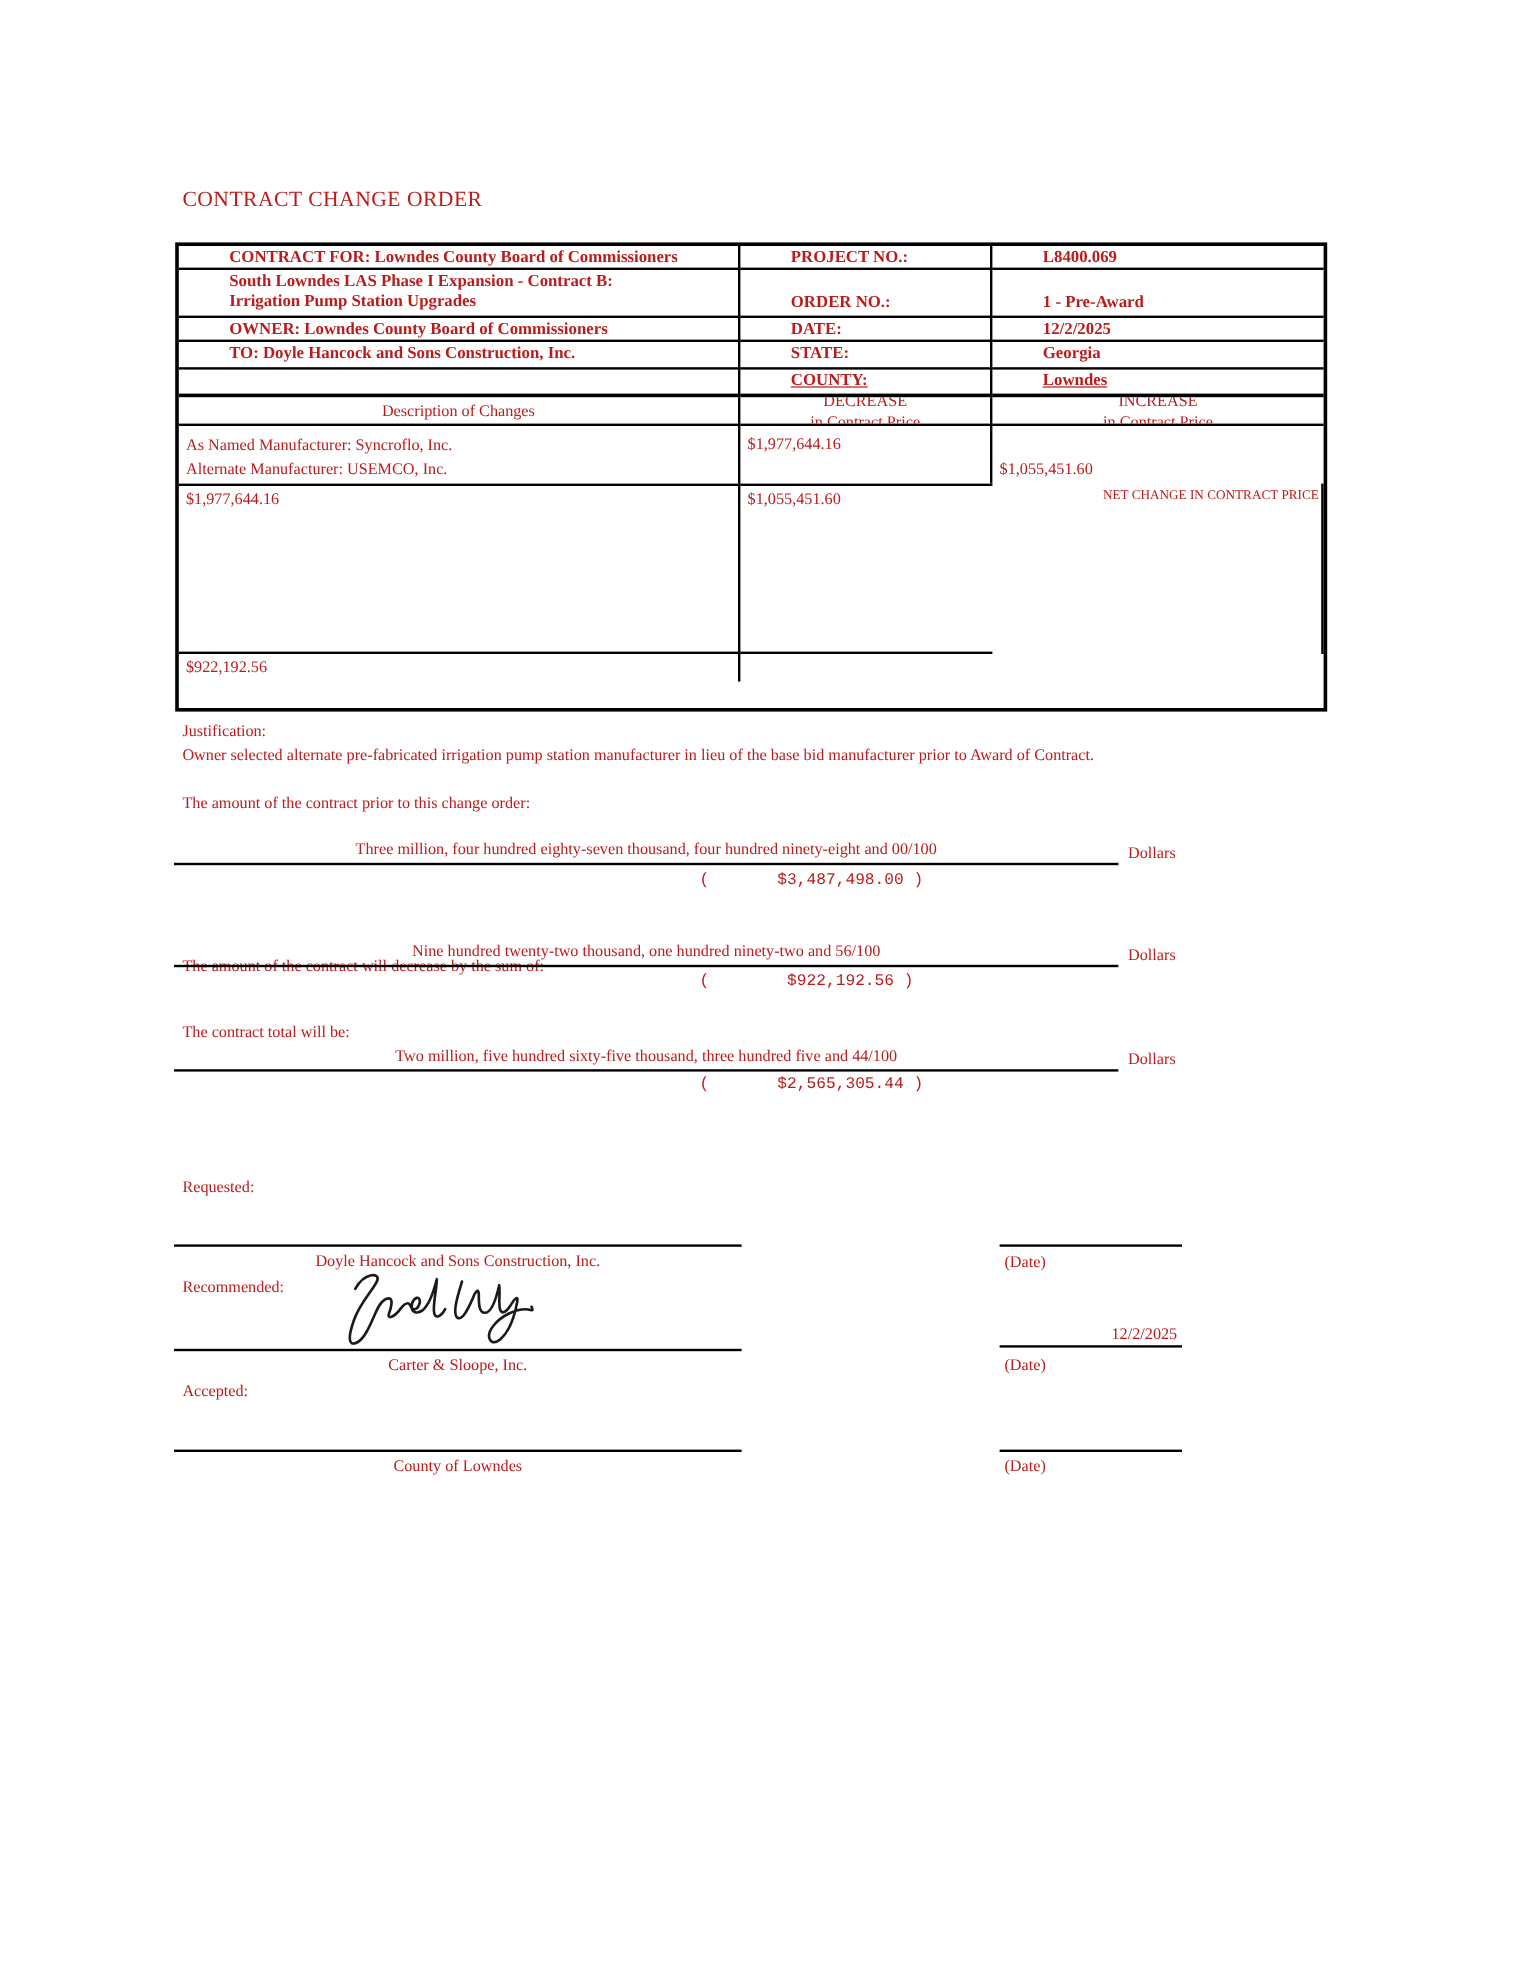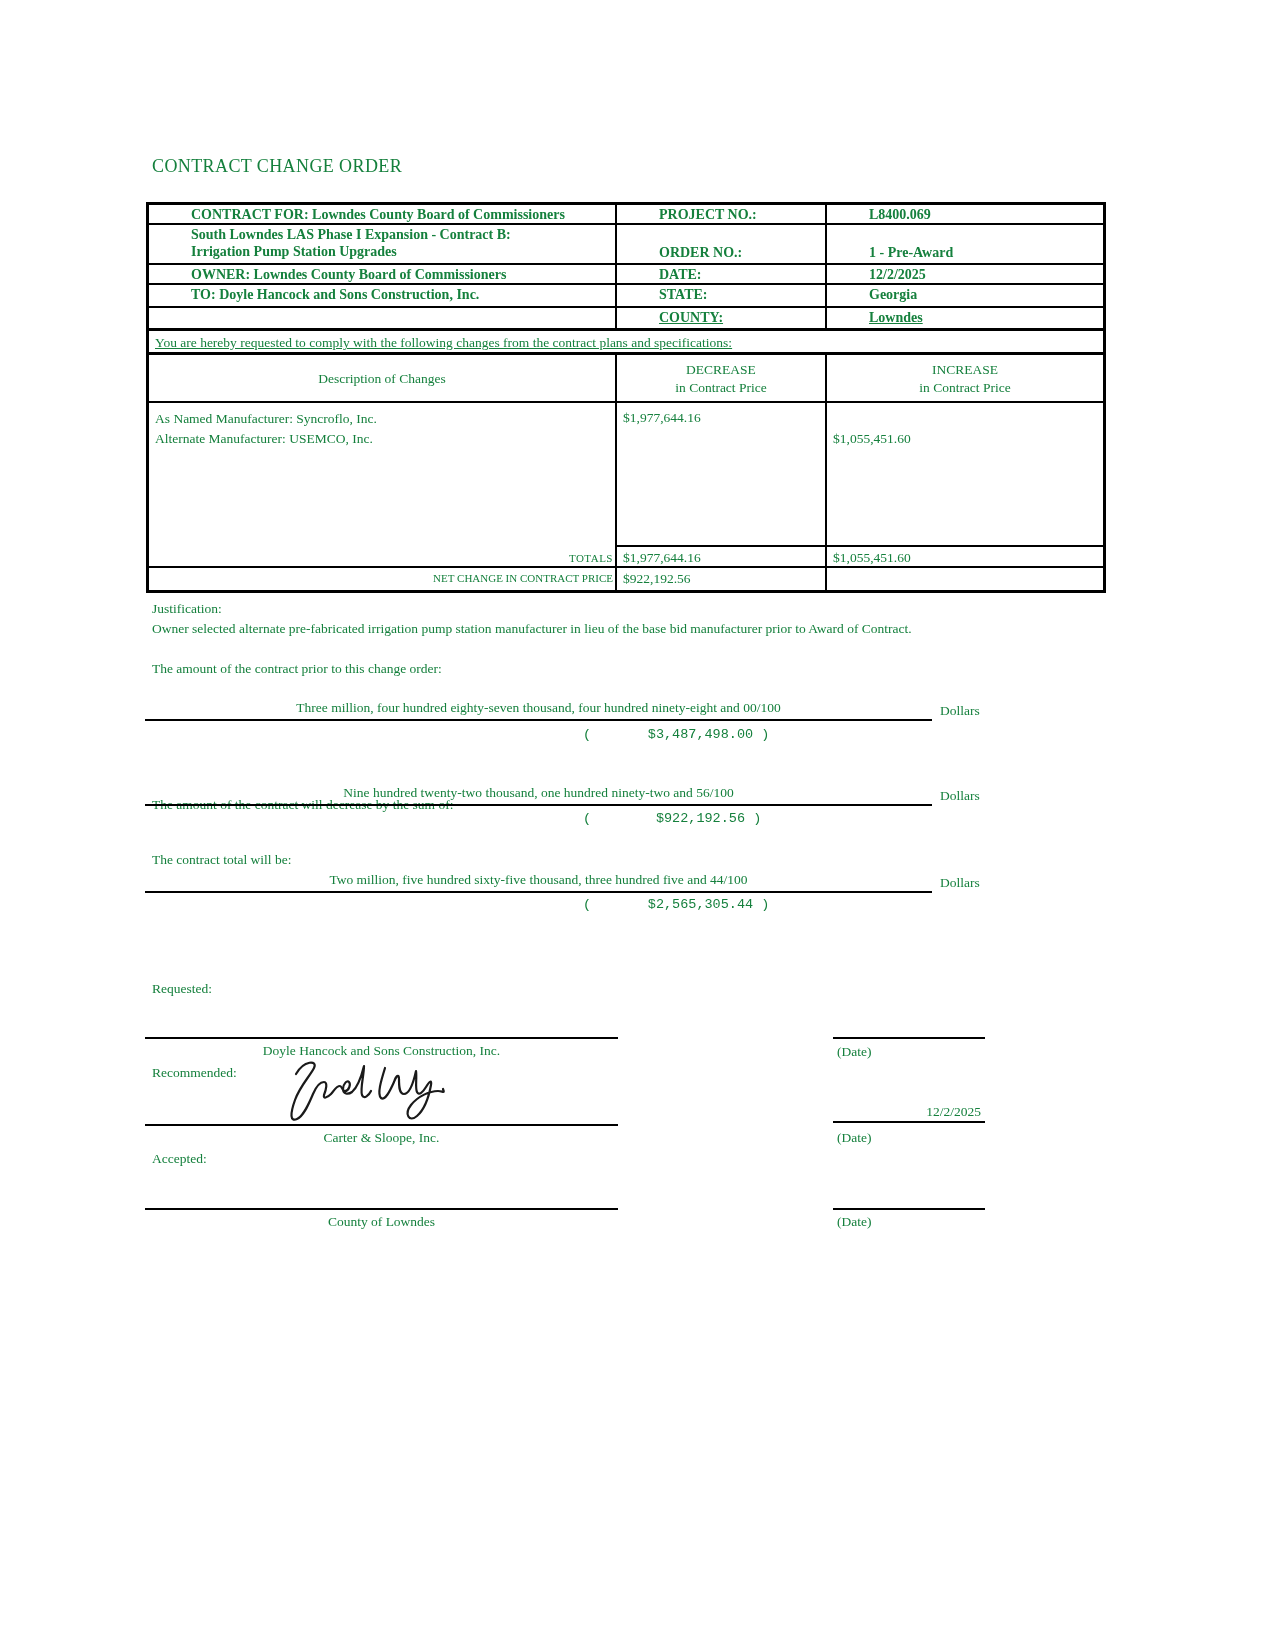--- a/index.html
+++ b/index.html
@@ -1,18 +1,18 @@
 <!DOCTYPE html>
 <html><head>
 <meta charset="utf-8">
 <style>
   html,body { margin:0; padding:0; background:#fff; }
   .page {
     position:relative; width:1275px; height:1650px; background:#fff;
-    font-family:"Liberation Serif","DejaVu Serif",serif; color:#15803d;
+    font-family:"Liberation Serif","DejaVu Serif",serif; color:#b91c1c;
     overflow:hidden;
   }
   .abs { position:absolute; }
   .title { font-size:18px; letter-spacing:.4px; }
 
   
   .doc-table {
     position:absolute; left:146px; top:202px; width:960px; height:391px;
     box-sizing:border-box; border:3px solid #000;
     display:grid;
@@ -76,40 +76,38 @@
     <div class="cell b bb">12/2/2025</div>
 
     <div class="cell b br bb">TO: Doyle Hancock and Sons Construction, Inc.</div>
     <div class="cell b br bb">STATE:</div>
     <div class="cell b bb">Georgia</div>
 
     <div class="cell b br bb3"></div>
     <div class="cell b br bb3">COUNTY:</div>
     <div class="cell b bb3">Lowndes</div>
 
-    <div class="cell span3 bb3" style="font-size:13.5px; padding-top:3px;">You are hereby requested to comply with the following changes from the contract plans and specifications:</div>
 
     <div class="cell hdr br bb">Description of Changes</div>
     <div class="cell hdr br bb">
       <div>DECREASE</div>
       <div>in Contract Price</div>
     </div>
     <div class="cell hdr bb">
       <div>INCREASE</div>
       <div>in Contract Price</div>
     </div>
 
     <div class="cell br body-desc">
       <div>As Named Manufacturer: Syncroflo, Inc.</div>
       <div>Alternate Manufacturer: USEMCO, Inc.</div>
     </div>
     <div class="cell br money money-top">$1,977,644.16</div>
     <div class="cell money money-low">$1,055,451.60</div>
 
-    <div class="cell br bb tot-label">TOTALS</div>
     <div class="cell br bb bt money tot-val">$1,977,644.16</div>
     <div class="cell bb bt money tot-val">$1,055,451.60</div>
 
     <div class="cell br net-label">NET CHANGE IN CONTRACT PRICE</div>
     <div class="cell br money tot-val">$922,192.56</div>
     <div class="cell"></div>
   </div>
 
   <div class="abs txt" style="left:152px; top:600px;">Justification:</div>
   <div class="abs txt" style="left:152px; top:620px;">Owner selected alternate pre-fabricated irrigation pump station manufacturer in lieu of the base bid manufacturer prior to Award of Contract.</div>

